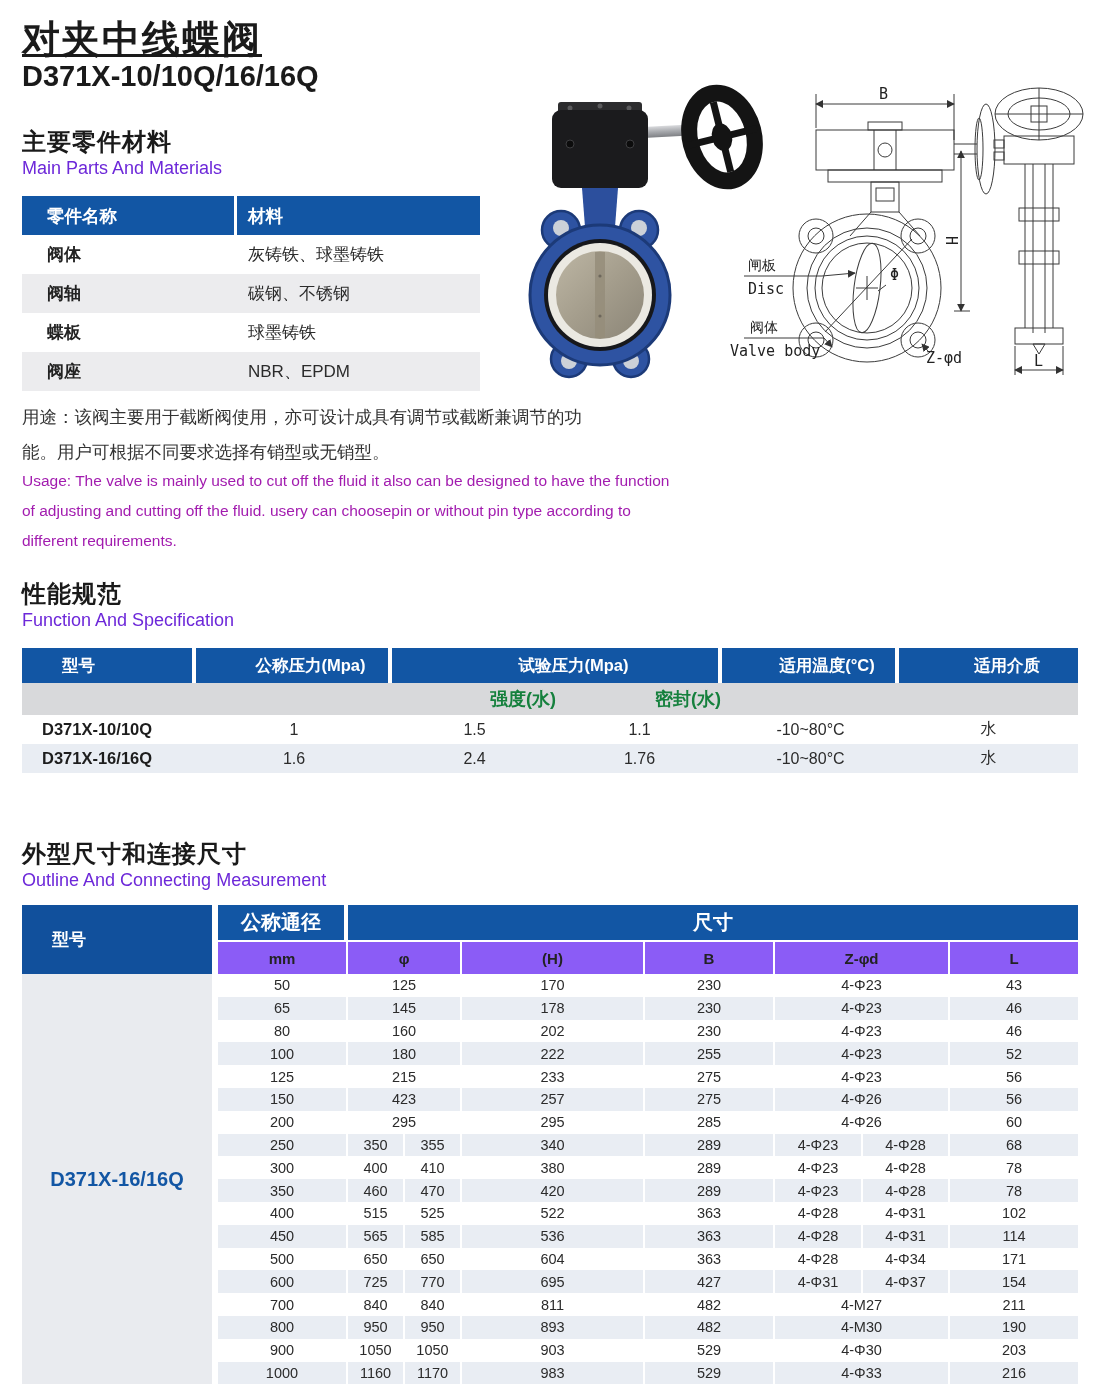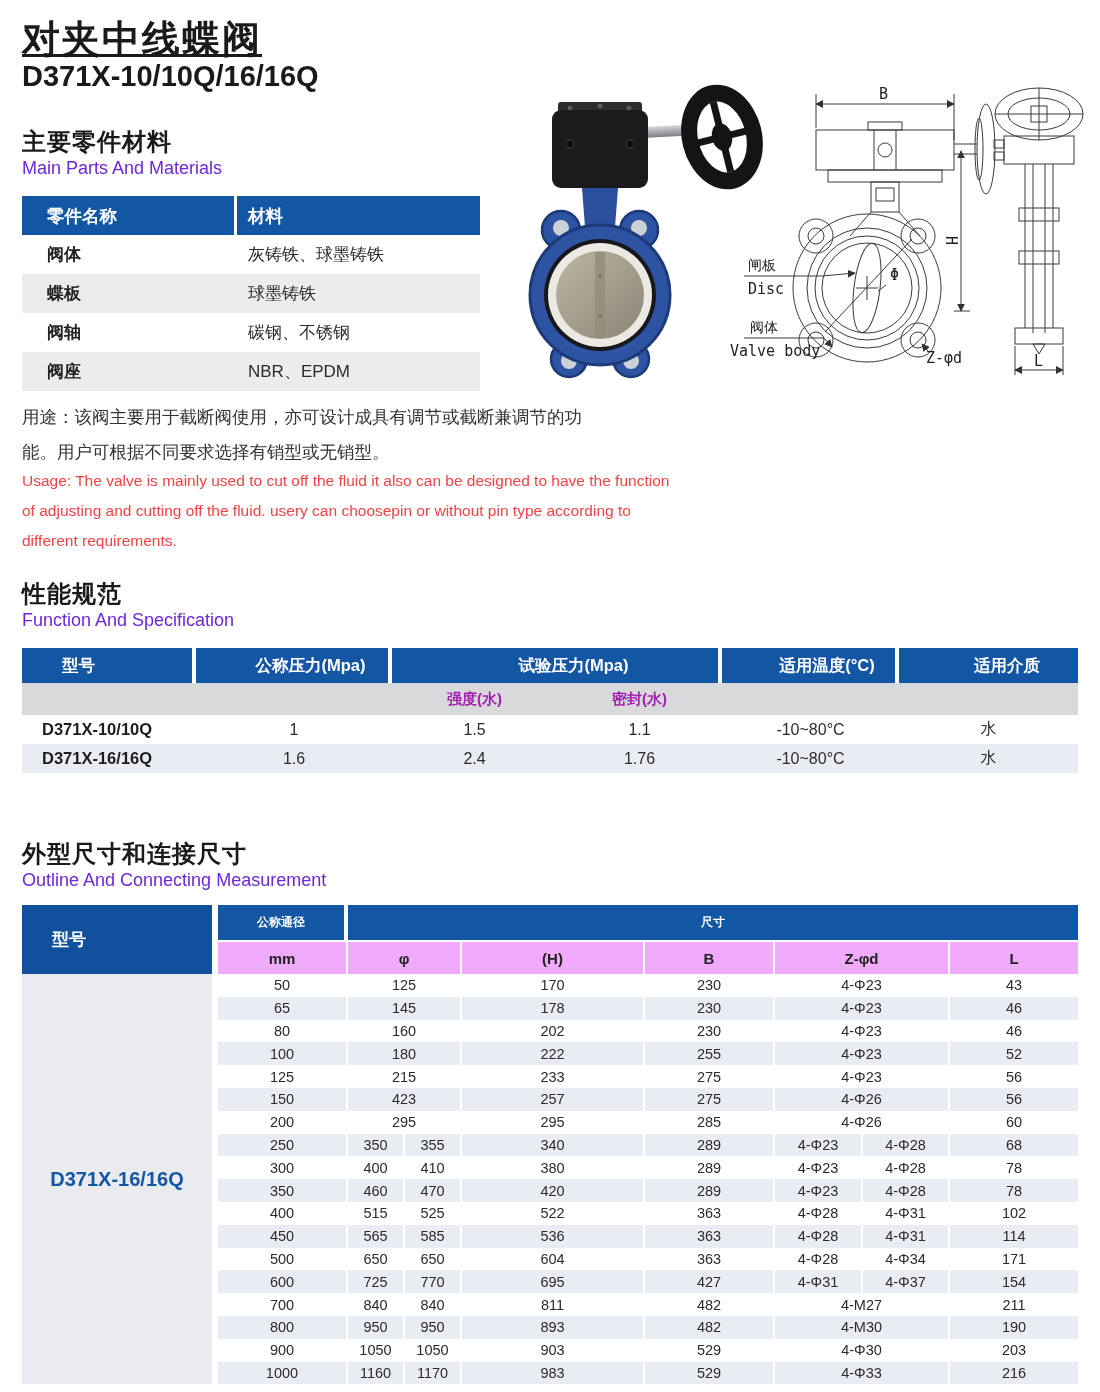--- a/index.html
+++ b/index.html
@@ -15,39 +15,39 @@
   .materials{width:458px;font-size:17px;}
   .materials th{background:#1256a4;color:#fff;height:37px;text-align:left;padding-left:25px;
                 font-size:17.5px;font-weight:700;border-right:3px solid #fff;}
   .materials th:last-child{border-right:0;padding-left:11px;}
   .materials td{height:37px;padding-left:25px;}
   .materials td:last-child{padding-left:11px;}
   .materials td.part{font-weight:700;color:#222;}
   .materials tbody tr:nth-child(even){background:#ececee;}
   
   .usage-zh{width:575px;font-size:17.5px;line-height:35px;color:#333;}
-  .usage-en{width:655px;font-size:15.5px;line-height:30px;color:#ef4444;}
+  .usage-en{width:655px;font-size:15.5px;line-height:30px;color:#a21caf;}
   
   .spec{width:1056px;font-size:16px;}
   .spec .blue-row th{background:#1256a4;color:#fff;height:33px;font-size:16.5px;font-weight:700;
                      border-right:4px solid #fff;text-align:center;padding-left:38px;}
   .spec .blue-row th:last-child{border-right:0;margin-left:28px;}
   .spec th.model-h{text-align:left;padding-left:40px;}
-  .spec .sub-row th{background:#d8d9db;height:30px;font-weight:700;font-size:15px;color:#a21caf;text-align:center;}
+  .spec .sub-row th{background:#d8d9db;height:30px;font-weight:700;font-size:18px;color:#15803d;text-align:right;}
   .spec tbody td{height:27px;text-align:center;}
   .spec tbody td.model{text-align:left;padding-left:20px;font-weight:700;font-size:16.5px;color:#1d1d1d;}
   .spec tbody tr.stripe{background:#e9edf3;}
   
   .dims{width:1056px;font-size:14.5px;}
-  .dims .blue-row th{background:#1256a4;color:#fff;height:33px;font-size:12px;font-weight:700;
+  .dims .blue-row th{background:#1256a4;color:#fff;height:33px;font-size:20px;font-weight:700;
                      border-right:4px solid #fff;border-bottom:2px solid #fff;text-align:center;}
   .dims .blue-row th:last-child{border-right:0;}
   .dims th.model-h{background:#11509c;text-align:left;padding-left:30px;font-size:17px;
                    border-right:6px solid #fff;border-bottom:0;}
-  .dims .sub-row th{background:#f0abfc;height:30px;font-size:15px;font-weight:700;color:#222;
+  .dims .sub-row th{background:#8b5cf6;height:30px;font-size:15px;font-weight:700;color:#222;
                     border-right:2px solid #fff;text-align:center;}
   .dims .sub-row th:last-child{border-right:0;}
   .dims tbody td{height:22.8px;padding:0;text-align:center;border-right:2px solid #fff;color:#2b2b2b;}
   .dims tbody td:last-child{border-right:0;}
   .dims tbody tr.stripe{background:#e9edf3;}
   .dims td.model-cell{background:#e9ebef;border-right:6px solid #fff;text-align:center;}
   .dims td.model-cell span{color:#1256a4;font-weight:700;font-size:20px;}
   svg text{font-family:"DejaVu Sans Mono","Liberation Mono",monospace;}
 </style>
 </head>
@@ -71,26 +71,26 @@
         <th>零件名称</th>
         <th>材料</th>
       </tr>
     </thead>
     <tbody>
         <tr>
           <td class="part">阀体</td>
           <td>灰铸铁、球墨铸铁</td>
         </tr>
         <tr>
+          <td class="part">阀轴</td>
+          <td>碳钢、不锈钢</td>
+        </tr>
+        <tr>
           <td class="part">蝶板</td>
           <td>球墨铸铁</td>
-        </tr>
-        <tr>
-          <td class="part">阀轴</td>
-          <td>碳钢、不锈钢</td>
         </tr>
         <tr>
           <td class="part">阀座</td>
           <td>NBR、EPDM</td>
         </tr>
       </tbody>
   </table>
 
   <svg class="abs" style="left:525px;top:80px" width="240" height="300" viewBox="0 0 240 300">
     <defs>

